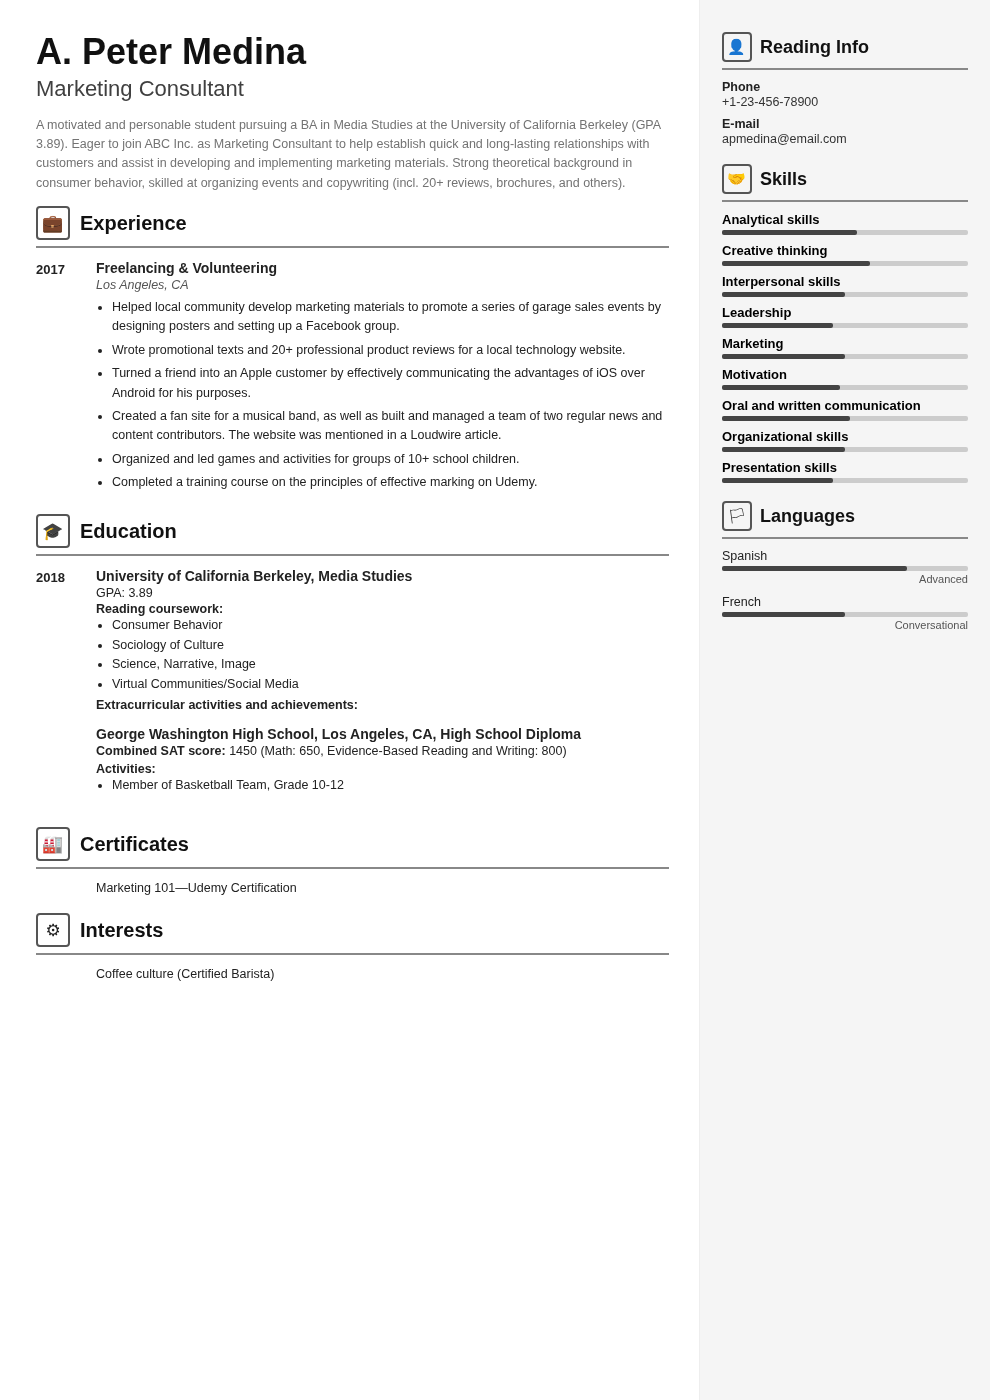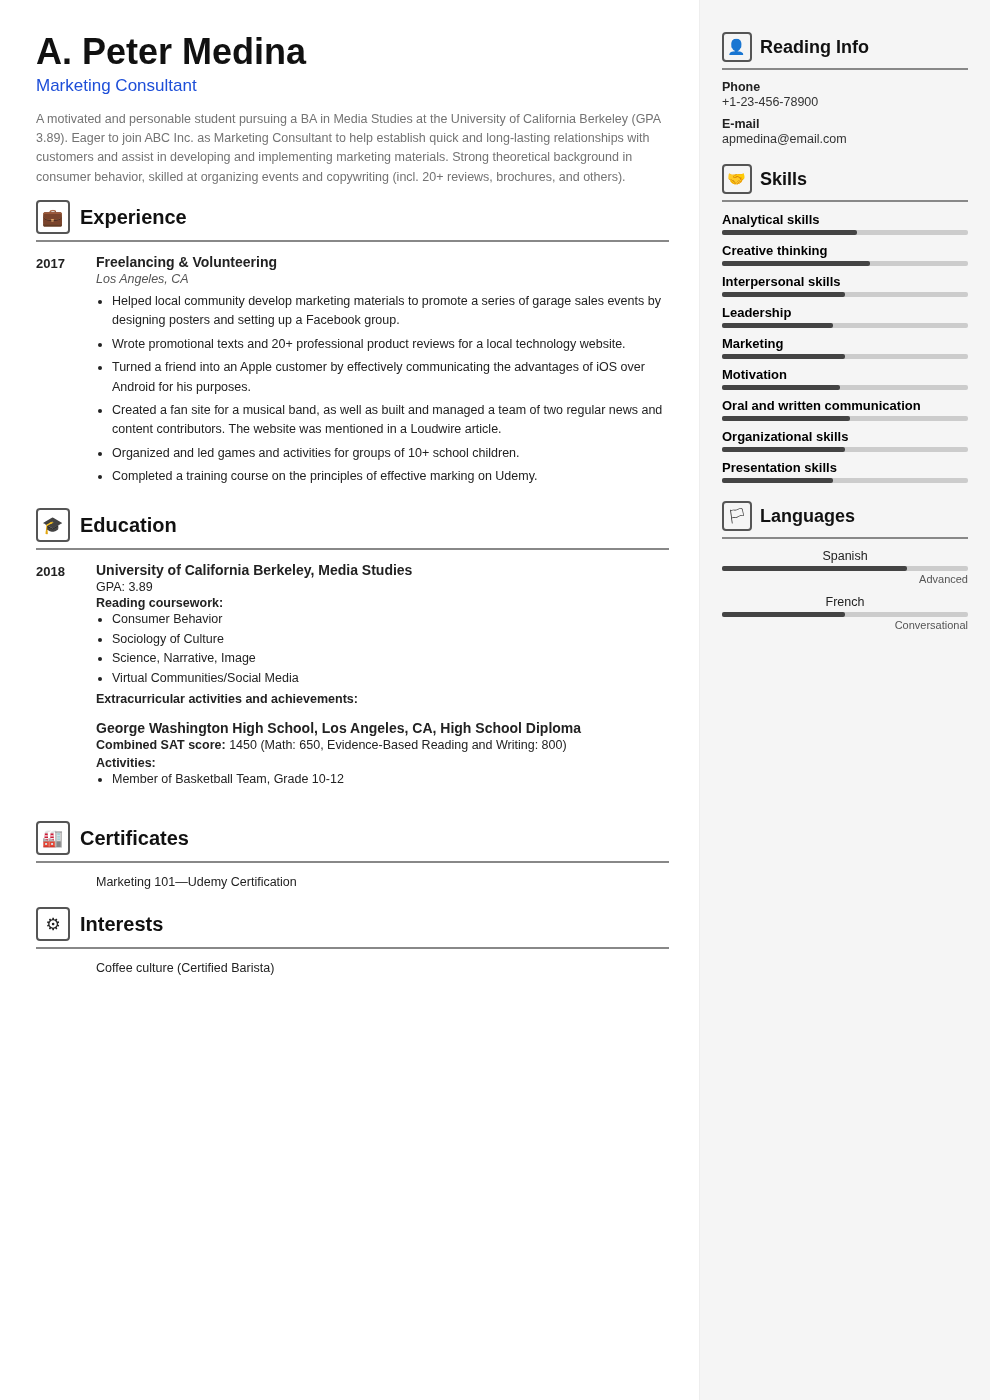--- a/index.html
+++ b/index.html
@@ -23,22 +23,22 @@
       border-right: 1px solid #eee;
     }
     .name {
       font-size: 36px;
       font-weight: 900;
       color: #111;
       line-height: 1.1;
       margin-bottom: 4px;
     }
     .job-title {
-      font-size: 17px;
-      color: #1d4ed8;
+      font-size: 22px;
+      color: #404040;
       margin-bottom: 14px;
     }
     .summary {
       font-size: 12.5px;
       color: #737373;
       line-height: 1.55;
       margin-bottom: 13px;
     }
     .section {
       margin-bottom: 18px;
@@ -206,21 +206,20 @@
       background: #444;
       border-radius: 2px;
     }
     .lang-item {
       margin-bottom: 10px;
     }
     .lang-name {
       font-size: 12.5px;
       color: #222;
       margin-bottom: 3px;
-      text-align: center;
     }
     .lang-bar-bg {
       height: 5px;
       background: #ccc;
       border-radius: 2px;
       width: 100%;
       margin-bottom: 2px;
     }
     .lang-bar-fill {
       height: 5px;

